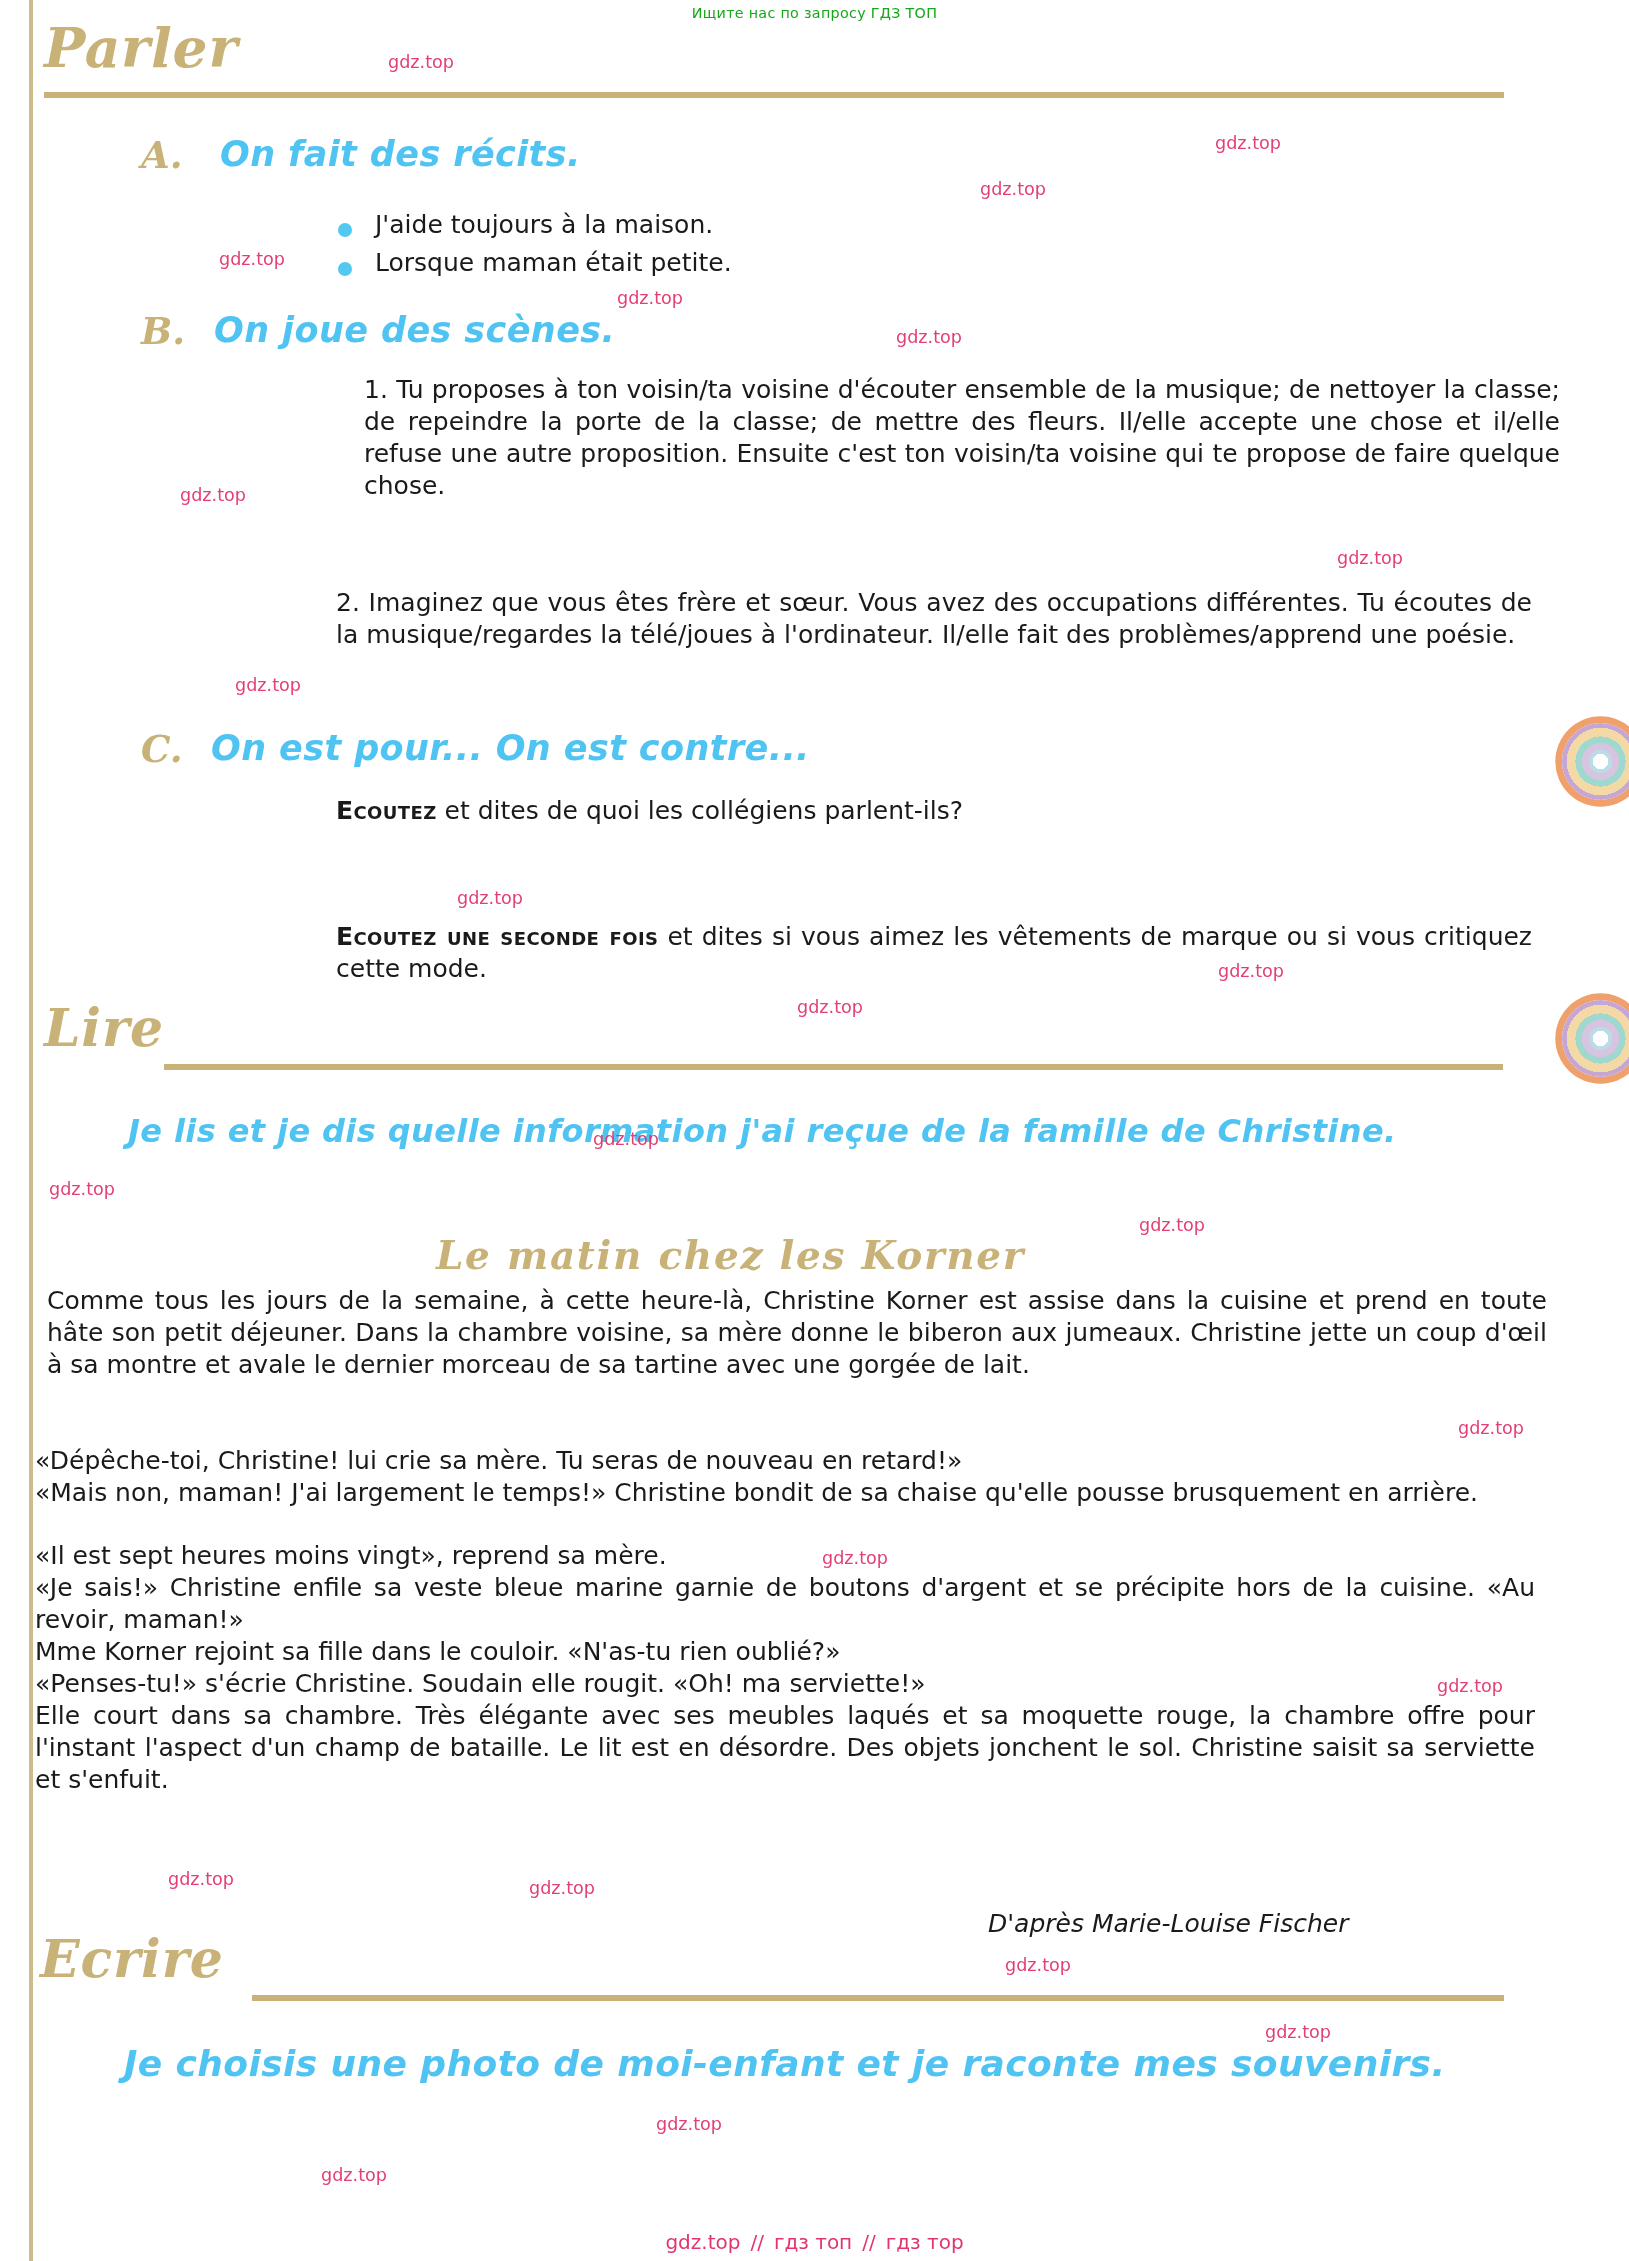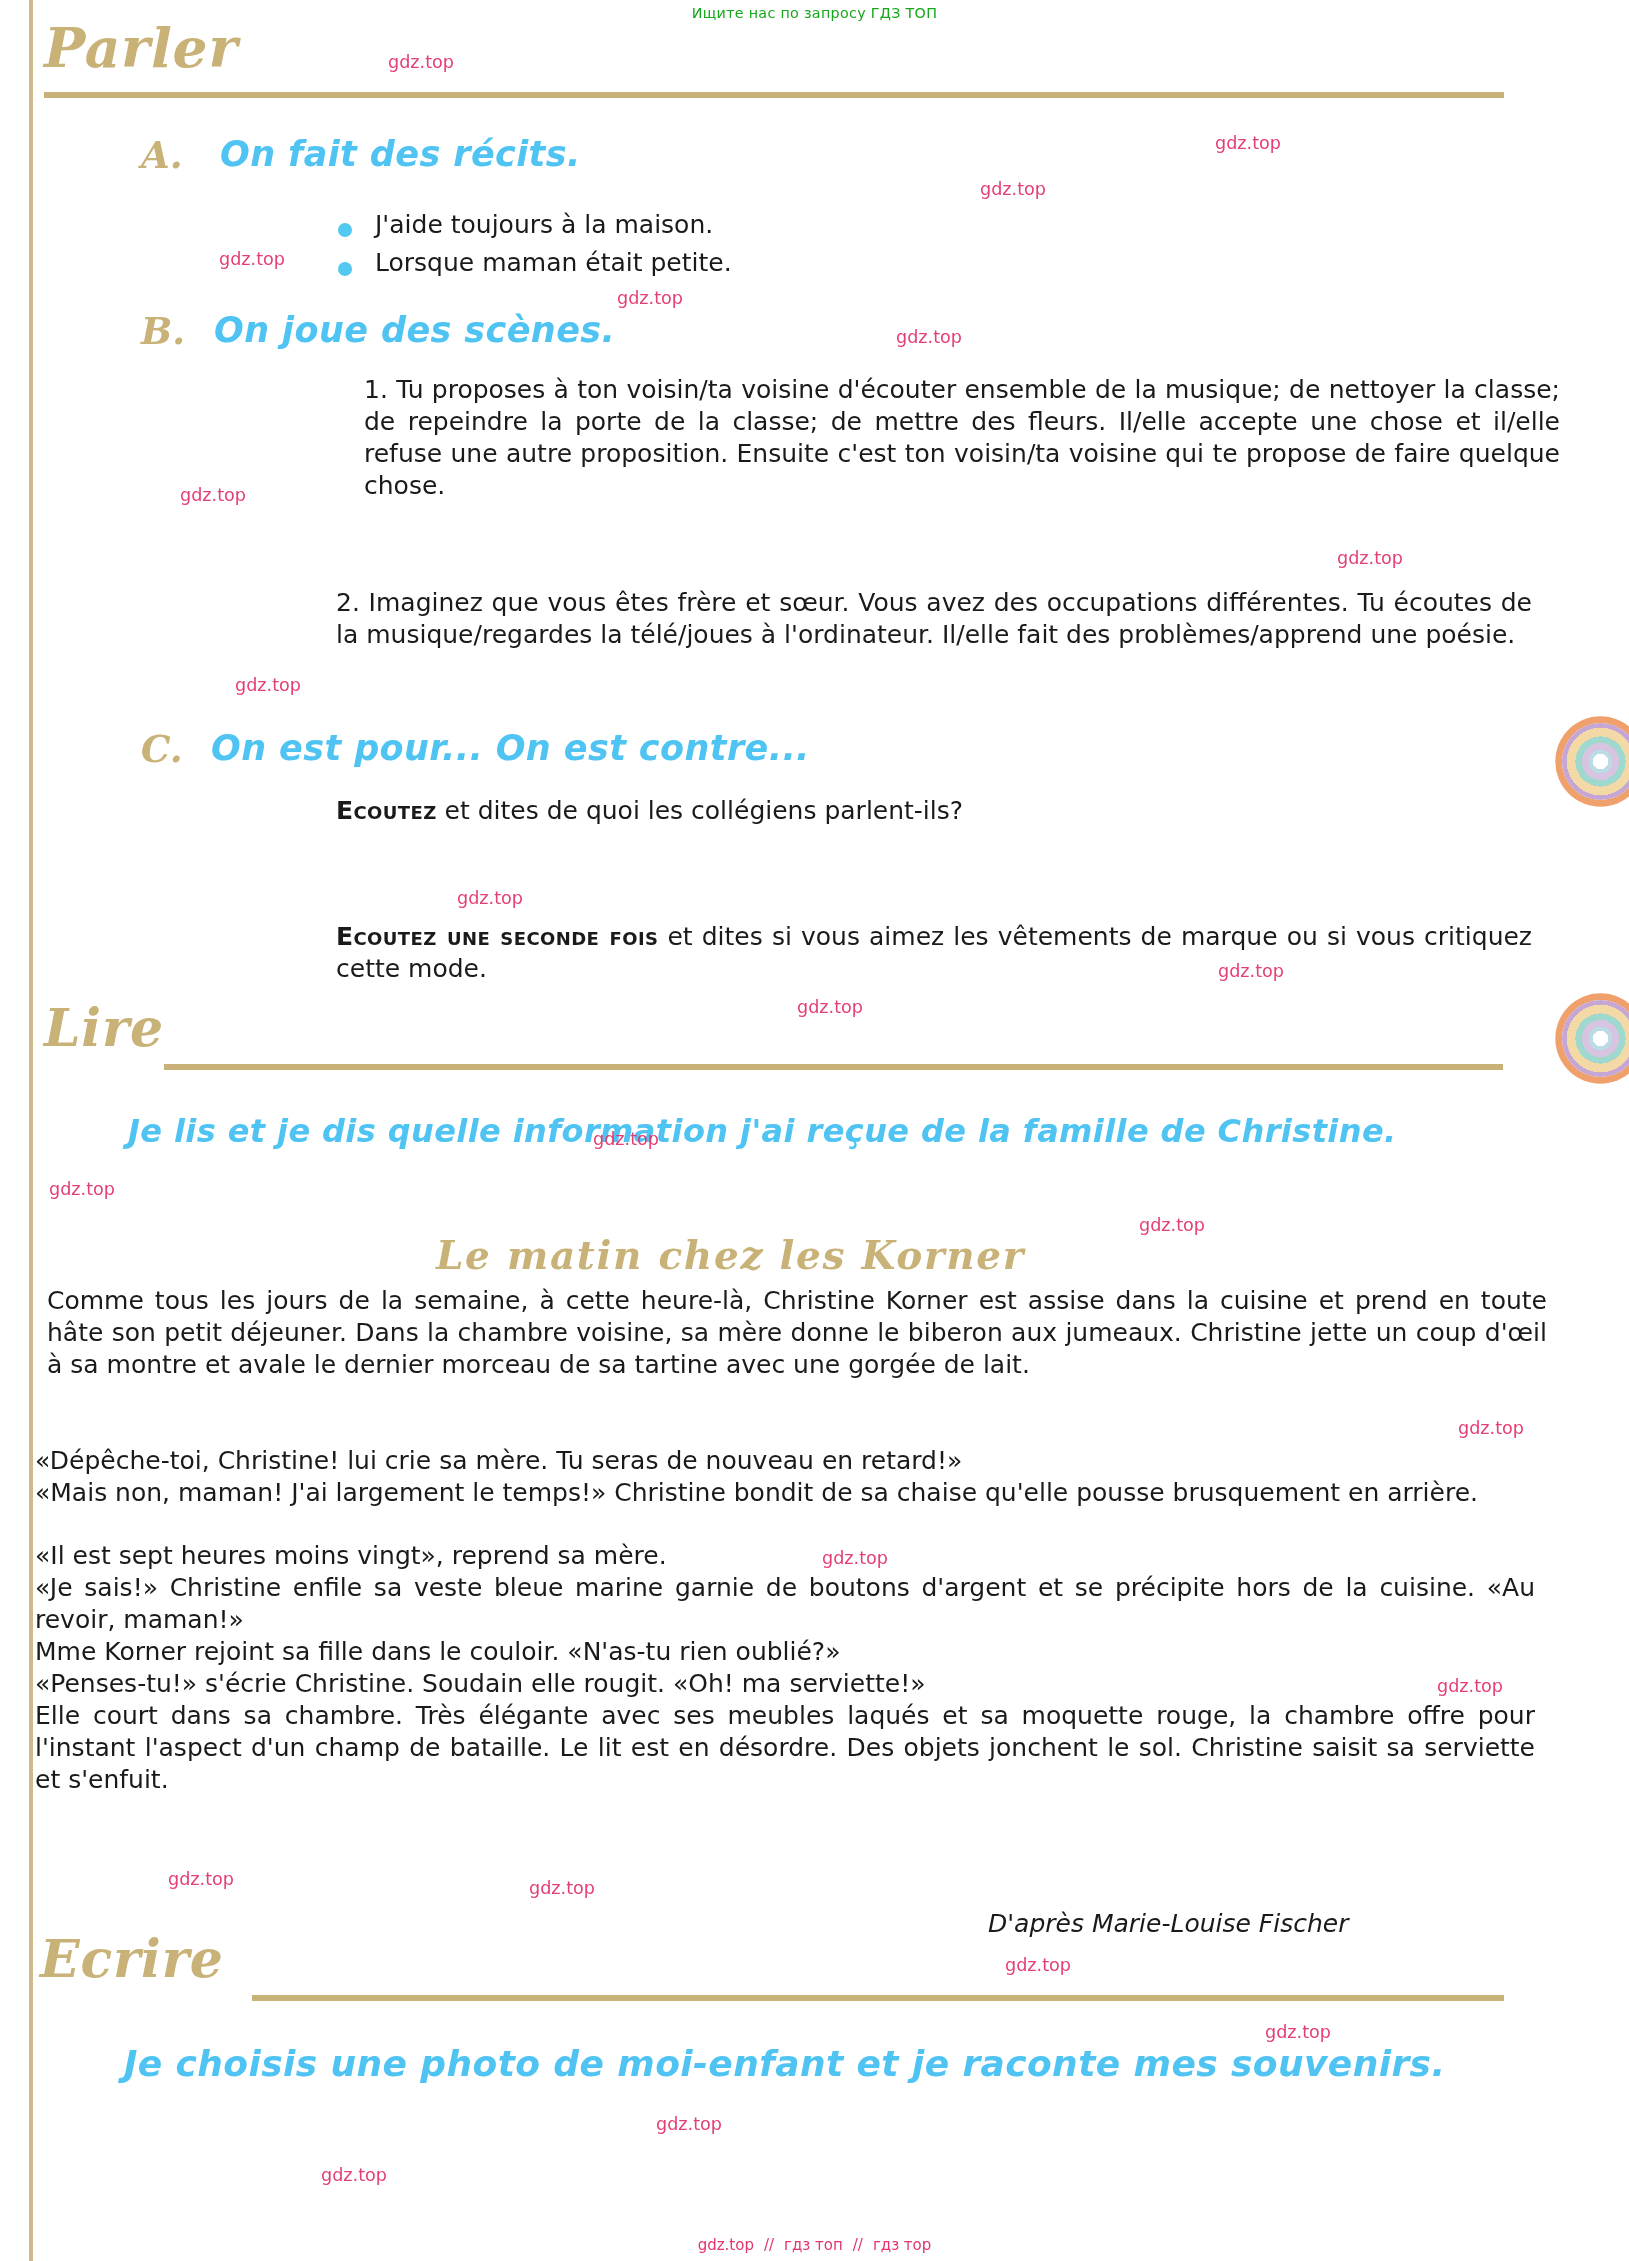--- a/index.html
+++ b/index.html
@@ -40,21 +40,21 @@
     color: #16a81a;
     font-family: "DejaVu Sans", sans-serif;
     letter-spacing: 0.3px;
   }
   .bottom-banner {
     position: absolute;
     bottom: 6.7px;
     left: 0;
     width: 1629px;
     text-align: center;
-    font-size: 15px;
+    font-size: 20px;
     color: #e2356b;
     font-family: "DejaVu Sans", sans-serif;
   }
   .bottom-banner span { margin: 0 5px; }
 
   
   .script-title {
     position: absolute;
     font-family: "DejaVu Serif", serif;
     font-style: italic;

